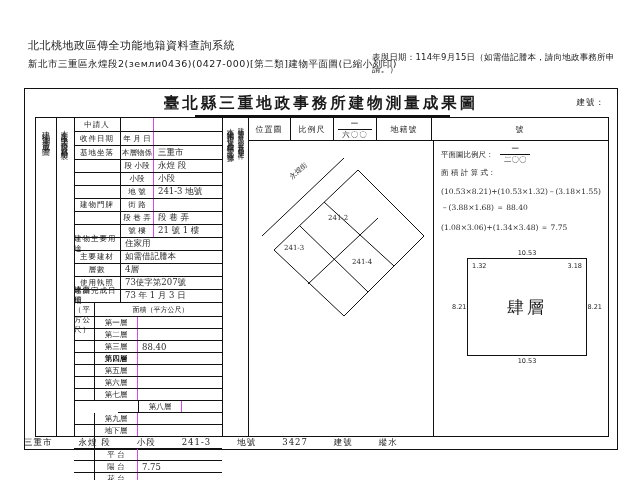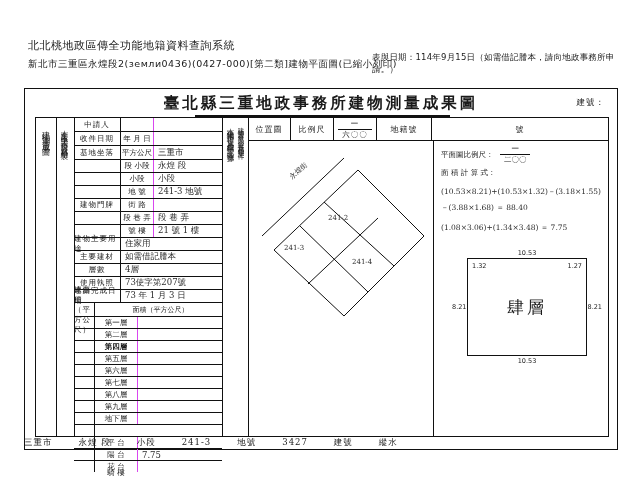--- a/index.html
+++ b/index.html
@@ -115,21 +115,21 @@
           <div class="lab2"></div>
           <div class="val hand"></div>
         </div>
         <div class="row" style="height:13px;">
           <div class="lab">收件日期</div>
           <div class="lab2">年 月 日</div>
           <div class="val hand"></div>
         </div>
         <div class="row" style="height:13px;">
           <div class="lab">基地坐落</div>
-          <div class="lab2">平方公尺</div>
+          <div class="lab2">本層物係</div>
           <div class="val hand">三重市</div>
         </div>
         <div class="row" style="height:12px;">
           <div class="lab"></div>
           <div class="lab2">段 小段</div>
           <div class="val hand">永煌 段</div>
         </div>
         <div class="row" style="height:12px;">
           <div class="lab"></div>
           <div class="lab2">小段</div>
@@ -184,41 +184,46 @@
         <div class="row" style="height:11px;">
           <div class="lab" style="flex:0 0 20px;"></div>
           <div class="lab2" style="flex:0 0 42px;">第一層</div>
           <div class="val hand"></div>
         </div>
         <div class="row" style="height:11px;">
           <div class="lab" style="flex:0 0 20px;"></div>
           <div class="lab2" style="flex:0 0 42px;">第二層</div>
           <div class="val hand"></div>
         </div>
+        <div class="row" style="height:11px;">
+          <div class="lab" style="flex:0 0 20px;"></div>
+          <div class="lab2" style="flex:0 0 42px;">第三層</div>
+          <div class="val hand">88.40</div>
+        </div>
         <div class="row" style="height:11px;font-weight:bold;">
           <div class="lab" style="flex:0 0 20px;"></div>
           <div class="lab2" style="flex:0 0 42px;">第四層</div>
           <div class="val hand"></div>
         </div>
         <div class="row" style="height:11px;">
           <div class="lab" style="flex:0 0 20px;"></div>
           <div class="lab2" style="flex:0 0 42px;">第五層</div>
           <div class="val hand"></div>
         </div>
         <div class="row" style="height:11px;">
           <div class="lab" style="flex:0 0 20px;"></div>
           <div class="lab2" style="flex:0 0 42px;">第六層</div>
           <div class="val hand"></div>
         </div>
         <div class="row" style="height:11px;">
           <div class="lab" style="flex:0 0 20px;"></div>
           <div class="lab2" style="flex:0 0 42px;">第七層</div>
           <div class="val hand"></div>
         </div>
-        <div class="row" style="height:11px;">
+        <div class="row" style="height:11px;margin-left:44px;">
           <div class="lab" style="flex:0 0 20px;"></div>
           <div class="lab2" style="flex:0 0 42px;">第八層</div>
           <div class="val hand"></div>
         </div>
         <div class="row" style="height:11px;">
           <div class="lab" style="flex:0 0 20px;"></div>
           <div class="lab2" style="flex:0 0 42px;">第九層</div>
           <div class="val hand"></div>
         </div>
         <div class="row" style="height:11px;">
@@ -304,21 +309,21 @@
           <div class="calc" style="top:60px;">－(3.88×1.68) ＝ 88.40</div>
           <div class="calc" style="top:80px;">(1.08×3.06)+(1.34×3.48) ＝ 7.75</div>
 
           <div class="bldgbox">
             <span class="ch">肆層</span>
             <span class="dimt">10.53</span>
             <span class="dimb">10.53</span>
             <span class="diml">8.21</span>
             <span class="dimr">8.21</span>
             <span class="tagtl">1.32</span>
-            <span class="tagtr">1.27</span>
+            <span class="tagtr">3.18</span>
           </div>
         </div>
 
       </div>
 
     </div>
   </div>
 
   <div class="footrow">
     <span>三重市</span>

